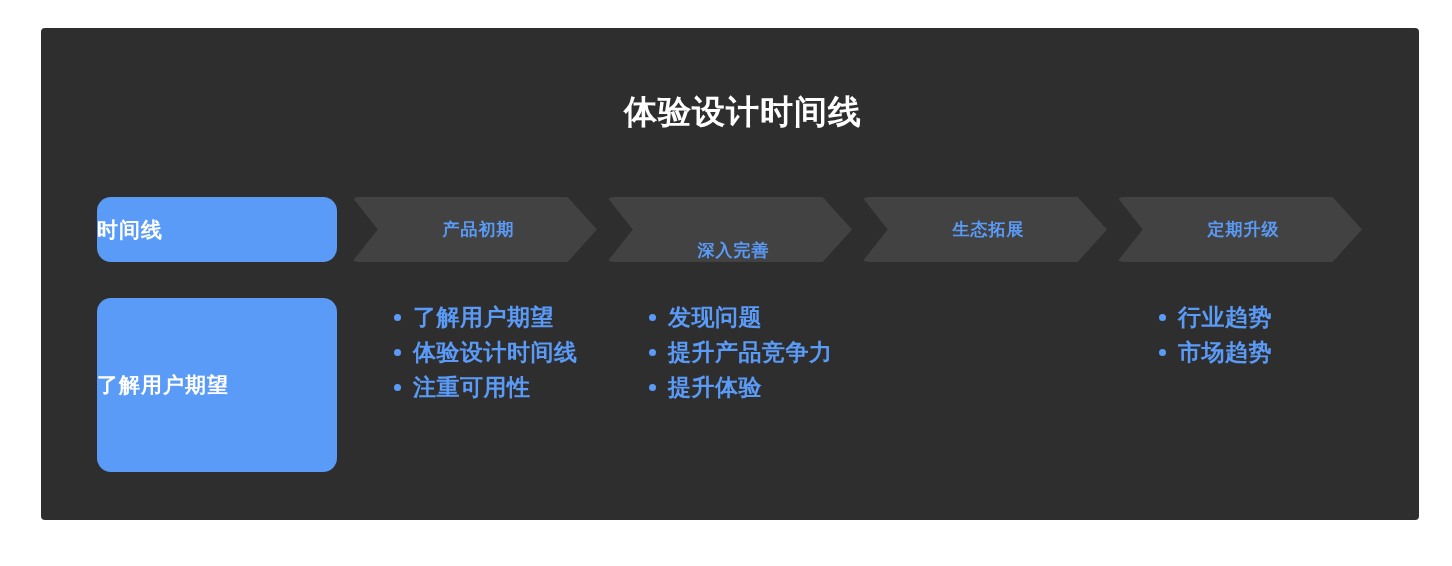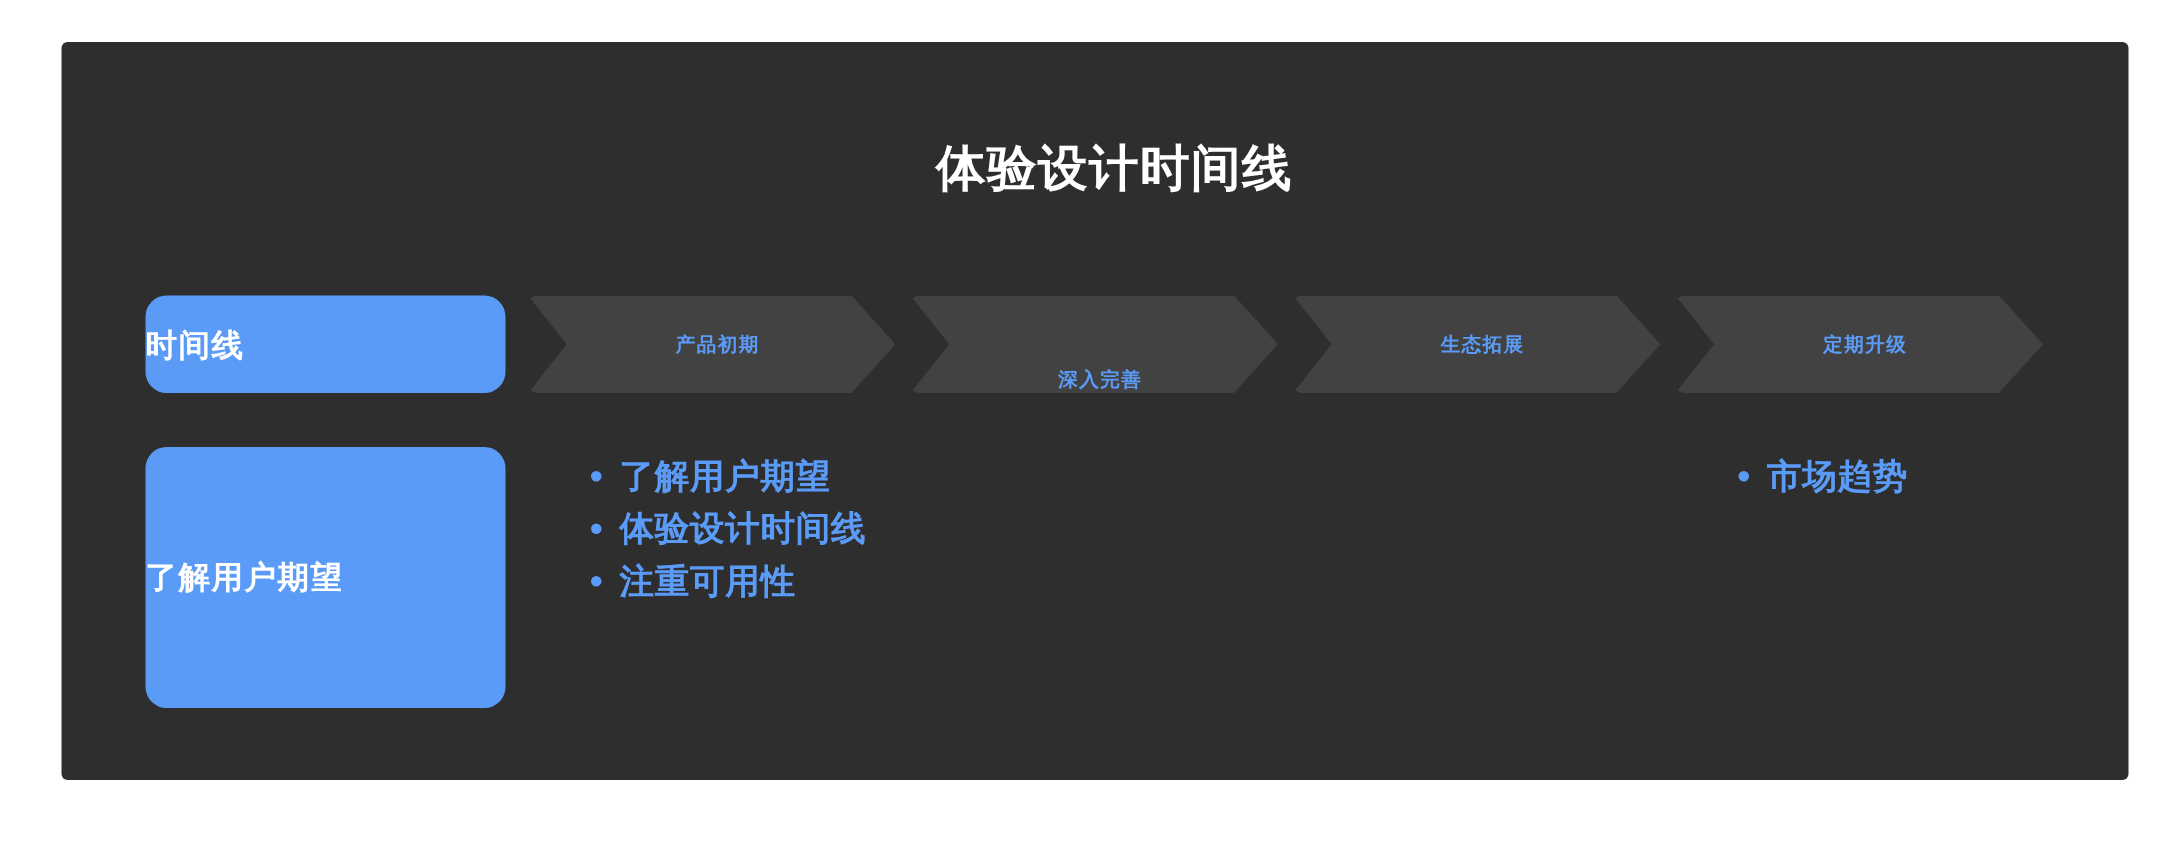--- a/index.html
+++ b/index.html
@@ -92,21 +92,21 @@
     border-radius: 6px;
     -webkit-clip-path: polygon(0 0, 88% 0, 100% 50%, 88% 100%, 0 100%, 10.5% 50%);
     clip-path: polygon(0 0, 88% 0, 100% 50%, 88% 100%, 0 100%, 10.5% 50%);
     display: flex;
     align-items: center;
     justify-content: center;
     box-sizing: border-box;
   }
   .chevron-label {
     color: #5b9bf8;
-    font-size: 13px;
+    font-size: 17px;
     font-weight: bold;
     letter-spacing: 1px;
     white-space: nowrap;
     transform: translateX(4px);
   }
 
   
   #bullet-row {
     position: absolute;
     left: 311px;
@@ -182,23 +182,41 @@
         <div class="bullet-item">
           <span class="bullet-dot"></span>
           <span>体验设计时间线</span>
         </div>
         <div class="bullet-item">
           <span class="bullet-dot"></span>
           <span>注重可用性</span>
         </div>
       </div>
 
+      <div class="bullet-col" style="left:285px;">
+        <div class="bullet-item">
+          <span class="bullet-dot"></span>
+          <span>发现问题</span>
+        </div>
+        <div class="bullet-item">
+          <span class="bullet-dot"></span>
+          <span>提升产品竞争力</span>
+        </div>
+        <div class="bullet-item">
+          <span class="bullet-dot"></span>
+          <span>提升体验</span>
+        </div>
+      </div>
 
 
       <div class="bullet-col" style="left:795px;">
+        <div class="bullet-item">
+          <span class="bullet-dot"></span>
+          <span>行业趋势</span>
+        </div>
         <div class="bullet-item">
           <span class="bullet-dot"></span>
           <span>市场趋势</span>
         </div>
       </div>
 
     </div>
 
   </div>
 </div>

